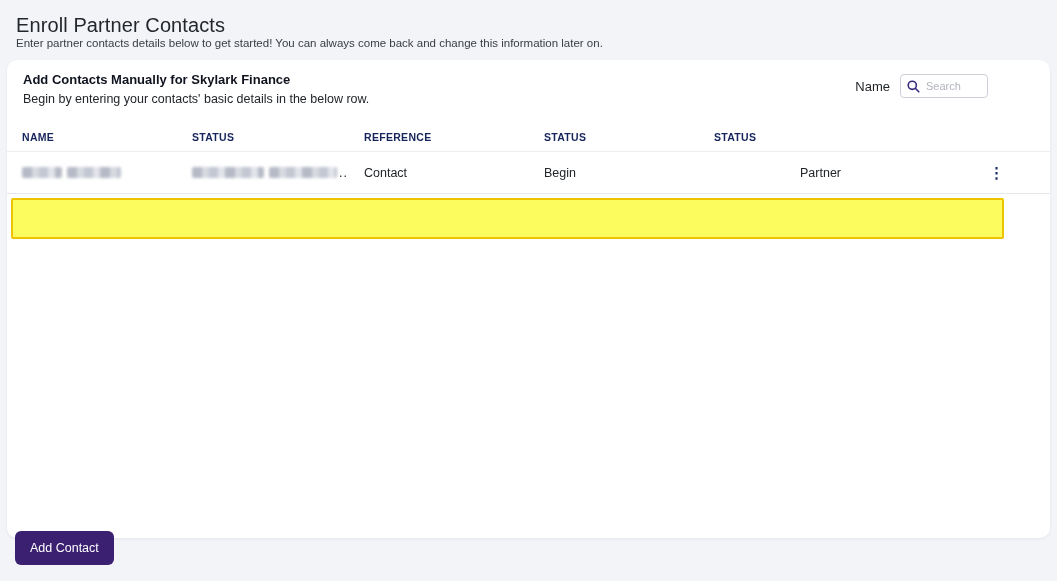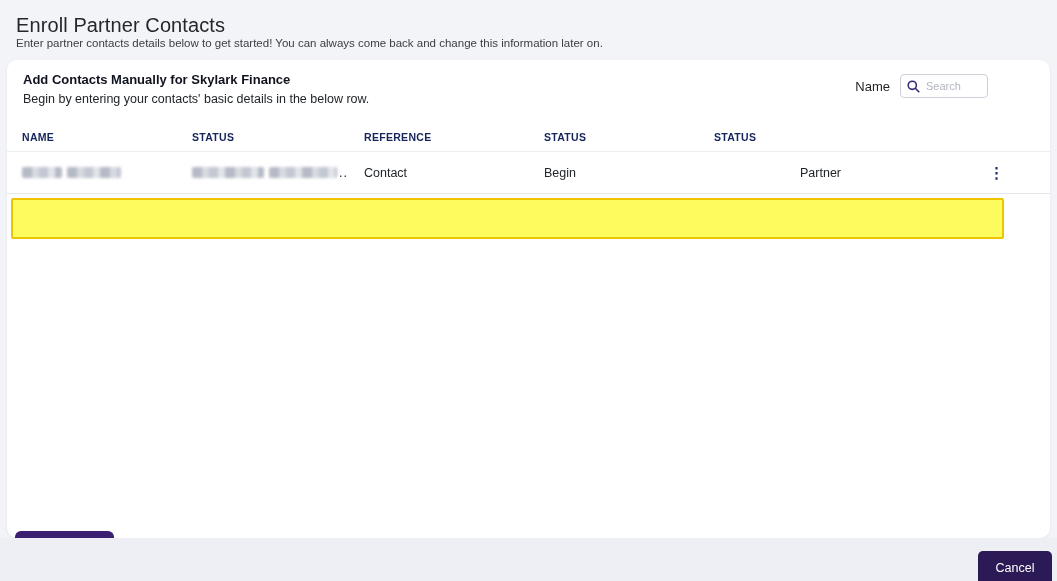--- a/index.html
+++ b/index.html
@@ -116,17 +116,14 @@
         <span class="kebab">⋮</span>
       </div>
     </div>
 
     <div class="highlight-row"></div>
 
   </div>
 
   <button class="btn btn-add">Add Contact</button>
 
-  <div class="footer">
-    <button class="btn btn-cancel">Cancel</button>
-  </div>
 
 </div>
 
 </body></html>

